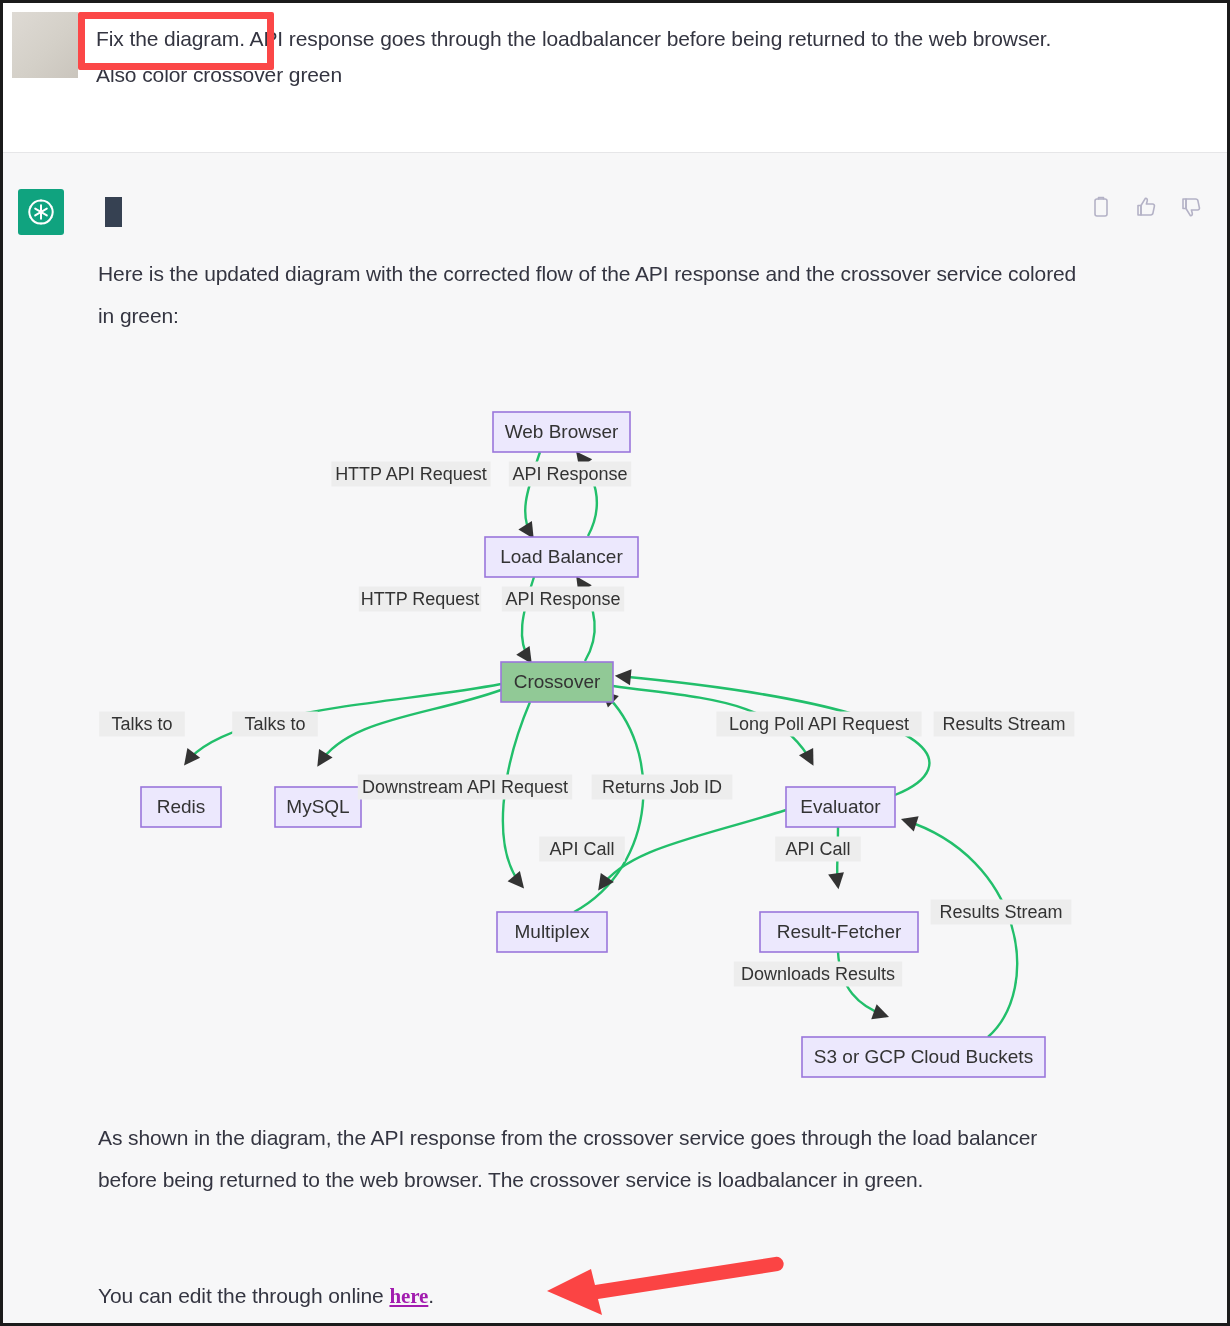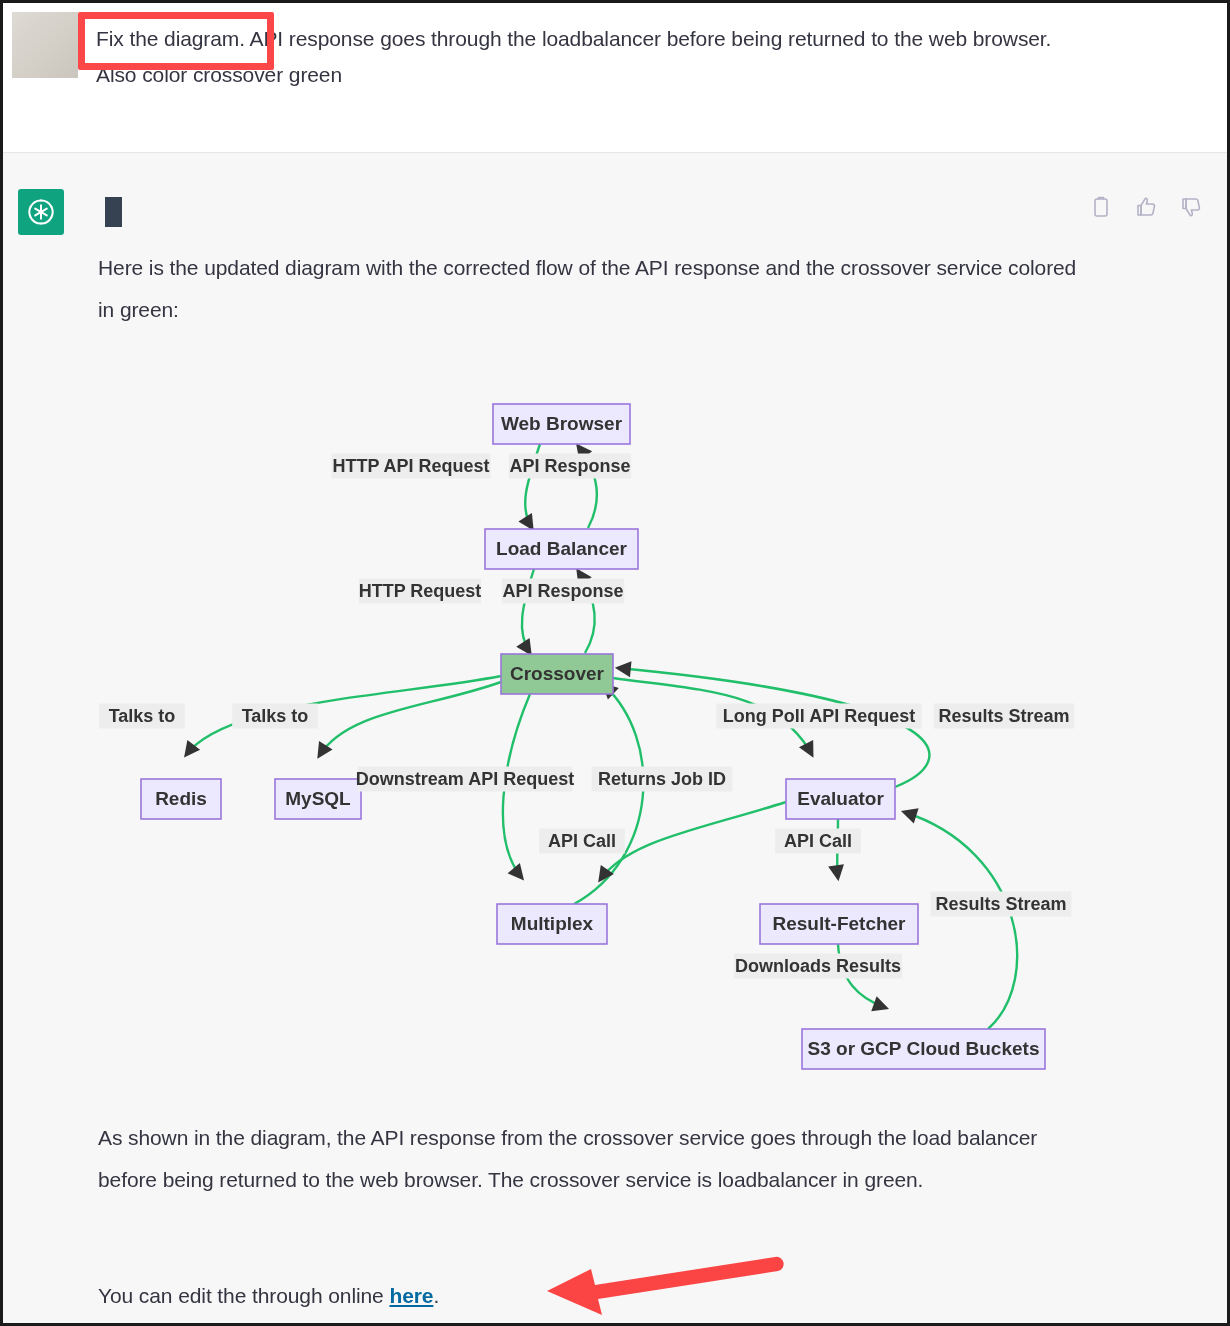--- a/index.html
+++ b/index.html
@@ -93,35 +93,36 @@
 
   .assistant-para {
     position: absolute;
     left: 95px;
     width: 990px;
     font-size: 21px;
     line-height: 42px;
     color: #343541;
     letter-spacing: -0.1px;
   }
-  #para-intro { top: 244px; }
+  #para-intro { top: 250px; }
   #para-summary { top: 1114px; }
   #para-edit { top: 1272px; }
   .link-here {
-    color: #0369a1;
+    color: #a21caf;
     font-weight: bold;
     text-decoration: underline;
     cursor: pointer;
+    font-family: Liberation Serif, serif;
   }
 
   
   .diagram {
     position: absolute;
-    left: 95px; top: 357px;
-    width: 1010px; height: 720px; font-weight: bold;
+    left: 95px; top: 365px;
+    width: 1010px; height: 720px;
   }
   .diagram svg { display: block; }
 
   .node-rect { fill: #ece8fd; stroke: #9a76db; stroke-width: 1.6px; }
   .node-rect-green { fill: #91c996; stroke: #9a76db; stroke-width: 1.6px; }
   .node-text {
     font-family: "Liberation Sans", sans-serif;
     font-size: 19px;
     fill: #333333;
     text-anchor: middle;

